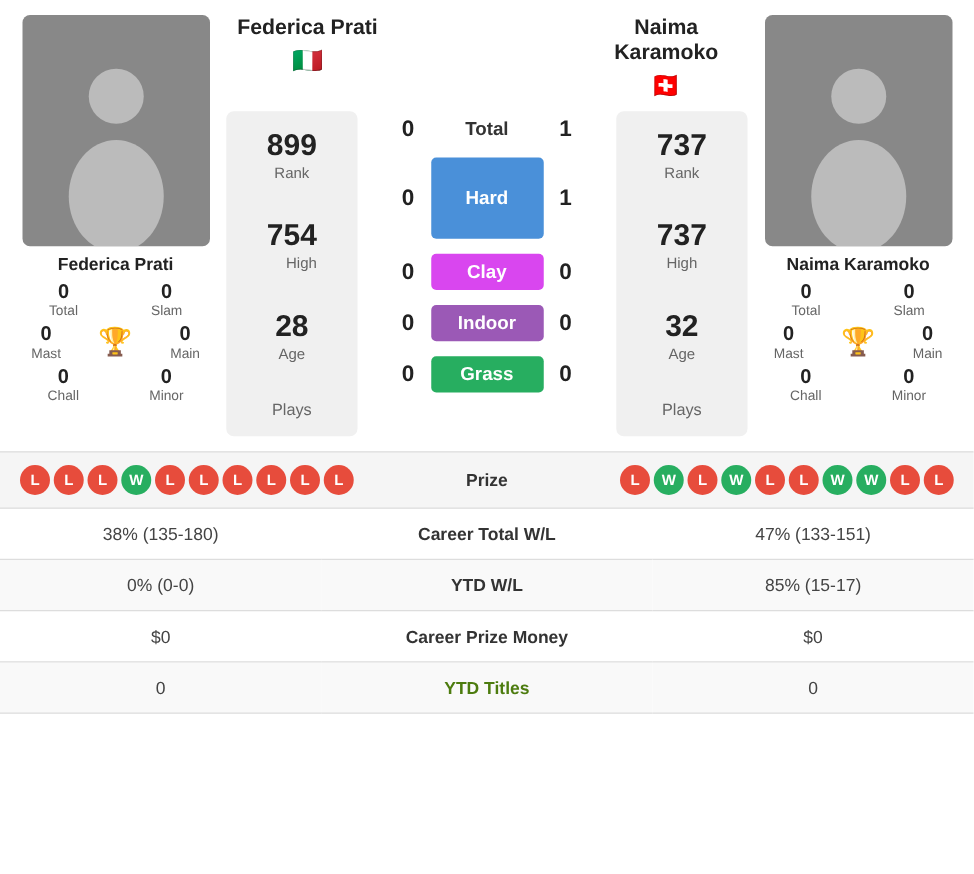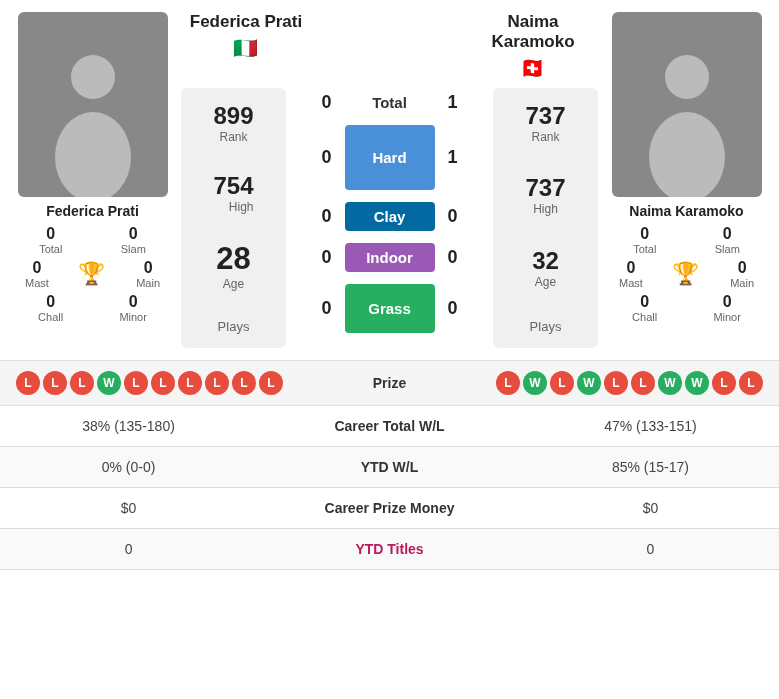--- a/index.html
+++ b/index.html
@@ -113,21 +113,21 @@
         <div style="flex:0 0 105px;background:#f0f0f0;border-radius:6px;display:flex;flex-direction:column;align-items:center;padding:14px 8px;justify-content:space-between;min-height:260px;">
           <div style="display:flex;flex-direction:column;align-items:center;margin-bottom:18px;">
             <span style="font-size:24px;font-weight:700;">899</span>
             <span style="font-size:12px;color:#666;">Rank</span>
           </div>
           <div style="display:flex;flex-direction:column;align-items:flex-end;margin-bottom:18px;">
             <span style="font-size:24px;font-weight:700;">754</span>
             <span style="font-size:12px;color:#666;">High</span>
           </div>
           <div style="display:flex;flex-direction:column;align-items:center;margin-bottom:18px;">
-            <span style="font-size:31px;font-weight:700;">28</span>
+            <span style="font-size:24px;font-weight:700;">28</span>
             <span style="font-size:12px;color:#666;">Age</span>
           </div>
           <div style="display:flex;flex-direction:column;align-items:center;">
             <span style="font-size:13px;color:#666;">Plays</span>
           </div>
         </div>
 
         <div style="flex:1;display:flex;flex-direction:column;align-items:center;padding-top:4px;">
 
           <div style="display:flex;align-items:center;justify-content:center;gap:0;width:100%;margin-bottom:12px;">
@@ -137,33 +137,33 @@
           </div>
 
           <div style="display:flex;align-items:center;justify-content:center;gap:0;width:100%;margin-bottom:12px;">
             <span style="width:36px;text-align:center;font-size:18px;font-weight:700;">0</span>
             <span style="width:90px;text-align:center;padding:24px 0;border-radius:4px;background:#4a90d9;color:#fff;font-size:15px;font-weight:600;">Hard</span>
             <span style="width:36px;text-align:center;font-size:18px;font-weight:700;">1</span>
           </div>
 
           <div style="display:flex;align-items:center;justify-content:center;gap:0;width:100%;margin-bottom:12px;">
             <span style="width:36px;text-align:center;font-size:18px;font-weight:700;">0</span>
-            <span style="width:90px;text-align:center;padding:6px 0;border-radius:4px;background:#0369a1;color:#fff;font-size:15px;font-weight:600;">Clay</span>
+            <span style="width:90px;text-align:center;padding:6px 0;border-radius:4px;background:#d946ef;color:#fff;font-size:15px;font-weight:600;">Clay</span>
             <span style="width:36px;text-align:center;font-size:18px;font-weight:700;">0</span>
           </div>
 
           <div style="display:flex;align-items:center;justify-content:center;gap:0;width:100%;margin-bottom:12px;">
             <span style="width:36px;text-align:center;font-size:18px;font-weight:700;">0</span>
             <span style="width:90px;text-align:center;padding:6px 0;border-radius:4px;background:#9b59b6;color:#fff;font-size:15px;font-weight:600;">Indoor</span>
             <span style="width:36px;text-align:center;font-size:18px;font-weight:700;">0</span>
           </div>
 
           <div style="display:flex;align-items:center;justify-content:center;gap:0;width:100%;margin-bottom:12px;">
             <span style="width:36px;text-align:center;font-size:18px;font-weight:700;">0</span>
-            <span style="width:90px;text-align:center;padding:16px 0;border-radius:4px;background:#27ae60;color:#fff;font-size:15px;font-weight:600;">Grass</span>
+            <span style="width:90px;text-align:center;padding:6px 0;border-radius:4px;background:#27ae60;color:#fff;font-size:15px;font-weight:600;">Grass</span>
             <span style="width:36px;text-align:center;font-size:18px;font-weight:700;">0</span>
           </div>
         </div>
 
         <div style="flex:0 0 105px;background:#f0f0f0;border-radius:6px;display:flex;flex-direction:column;align-items:center;padding:14px 8px;justify-content:space-between;min-height:260px;">
           <div style="display:flex;flex-direction:column;align-items:center;margin-bottom:18px;">
             <span style="font-size:24px;font-weight:700;">737</span>
             <span style="font-size:12px;color:#666;">Rank</span>
           </div>
           <div style="display:flex;flex-direction:column;align-items:center;margin-bottom:18px;">
@@ -273,19 +273,19 @@
       <td style="padding:12px 16px;text-align:center;font-size:14px;font-weight:700;color:#333;">YTD W/L</td>
       <td style="padding:12px 16px;text-align:center;font-size:14px;color:#444;">85% (15-17)</td>
     </tr>
     <tr style="border-bottom:1px solid #ddd;">
       <td style="padding:12px 16px;text-align:center;font-size:14px;color:#444;">$0</td>
       <td style="padding:12px 16px;text-align:center;font-size:14px;font-weight:700;color:#333;">Career Prize Money</td>
       <td style="padding:12px 16px;text-align:center;font-size:14px;color:#444;">$0</td>
     </tr>
     <tr style="border-bottom:1px solid #ddd;background:#f9f9f9;">
       <td style="padding:12px 16px;text-align:center;font-size:14px;color:#444;">0</td>
-      <td style="padding:12px 16px;text-align:center;font-size:14px;font-weight:700;color:#be185d;">YTD Titles</td>
+      <td style="padding:12px 16px;text-align:center;font-size:14px;font-weight:700;color:#4d7c0f;">YTD Titles</td>
       <td style="padding:12px 16px;text-align:center;font-size:14px;color:#444;">0</td>
     </tr>
   </tbody>
     </table>
 
 </div>
 
 </body></html>

